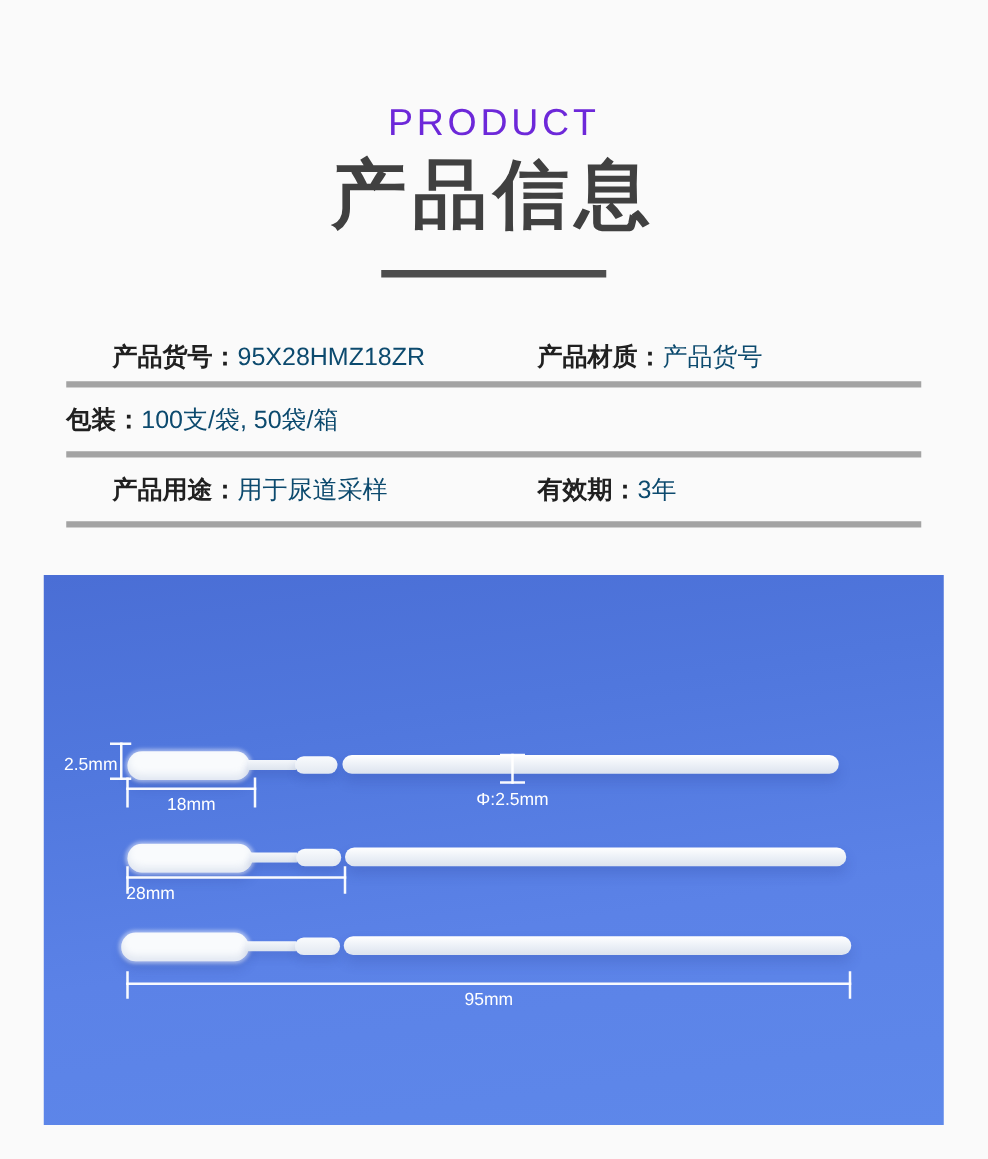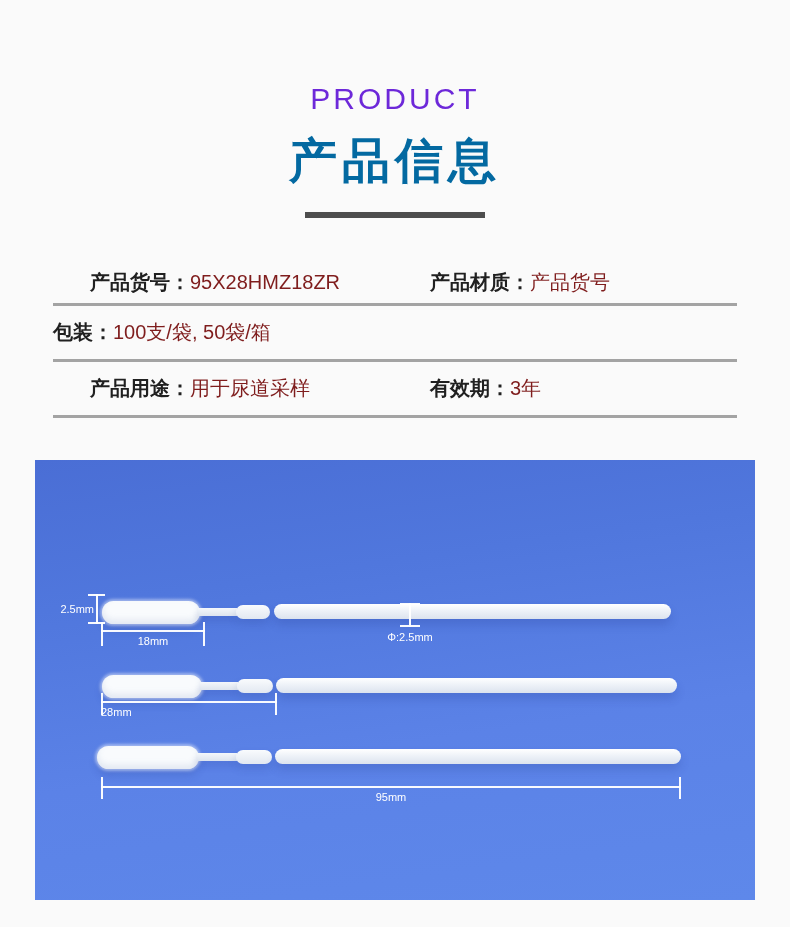--- a/index.html
+++ b/index.html
@@ -14,47 +14,46 @@
 
   
   .hdr { text-align: center; padding-top: 82px; }
   .hdr-eyebrow {
     font-size: 30px;
     font-weight: 500;
     letter-spacing: 3px;
     color: #6d28d9;
   }
   .hdr-title {
-    margin-top: 13px;
-    font-size: 48px;
+    font-size: 60px;
     font-weight: 700;
     letter-spacing: 5px;
-    color: #0369a1;
+    color: #404040;
   }
   .hdr-bar {
     width: 180px; height: 6px;
     background: #4d4d4d;
     margin: 19px auto 0 auto;
   }
 
   
   .spec { width: 684px; margin: 44px auto 0 auto; }
   .spec-row {
     display: flex;
     align-items: center;
-    border-bottom: 3px solid #a3a3a3;
+    border-bottom: 5px solid #a3a3a3;
   }
   .spec-row.r1 { height: 44px; }
   .spec-row.r2 { height: 56px; }
   .spec-row.r3 { height: 56px; }
   .spec-cell { display: flex; align-items: baseline; }
   .spec-cell.left  { width: 377px; padding-left: 37px; }
   .spec-cell.right { flex: 1; }
   .spec-label { font-size: 20px; font-weight: 700; color: #202020; white-space: pre; }
-  .spec-value { font-size: 20px; font-weight: 400; color: #7f1d1d; white-space: pre; }
+  .spec-value { font-size: 20px; font-weight: 400; color: #0c4a6e; white-space: pre; }
 
   
   .photo {
     position: absolute;
     left: 35px; top: 460px;
     width: 720px; height: 440px;
     background: linear-gradient(172deg, #4a6ed5 0%, #5077dd 28%, #5b82e7 62%, #5e88ea 100%);
     overflow: hidden;
   }
 
@@ -85,21 +84,21 @@
     height: 15px;
     border-radius: 8px;
     background: linear-gradient(180deg,#ffffff 0%,#eef2f8 45%,#dce3ee 100%);
     box-shadow: 0 6px 10px rgba(35,55,140,0.20);
   }
 
   
   .ann-text {
     position: absolute;
     color: #ffffff;
-    font-size: 11px;
+    font-size: 14px;
     white-space: nowrap;
   }
   .mline { position: absolute; background: #ffffff; opacity: 0.96; }
 </style>
 </head>
 <body>
 
 <div class="hdr">
   <div class="hdr-eyebrow">PRODUCT</div>
   <div class="hdr-title">产品信息</div>

